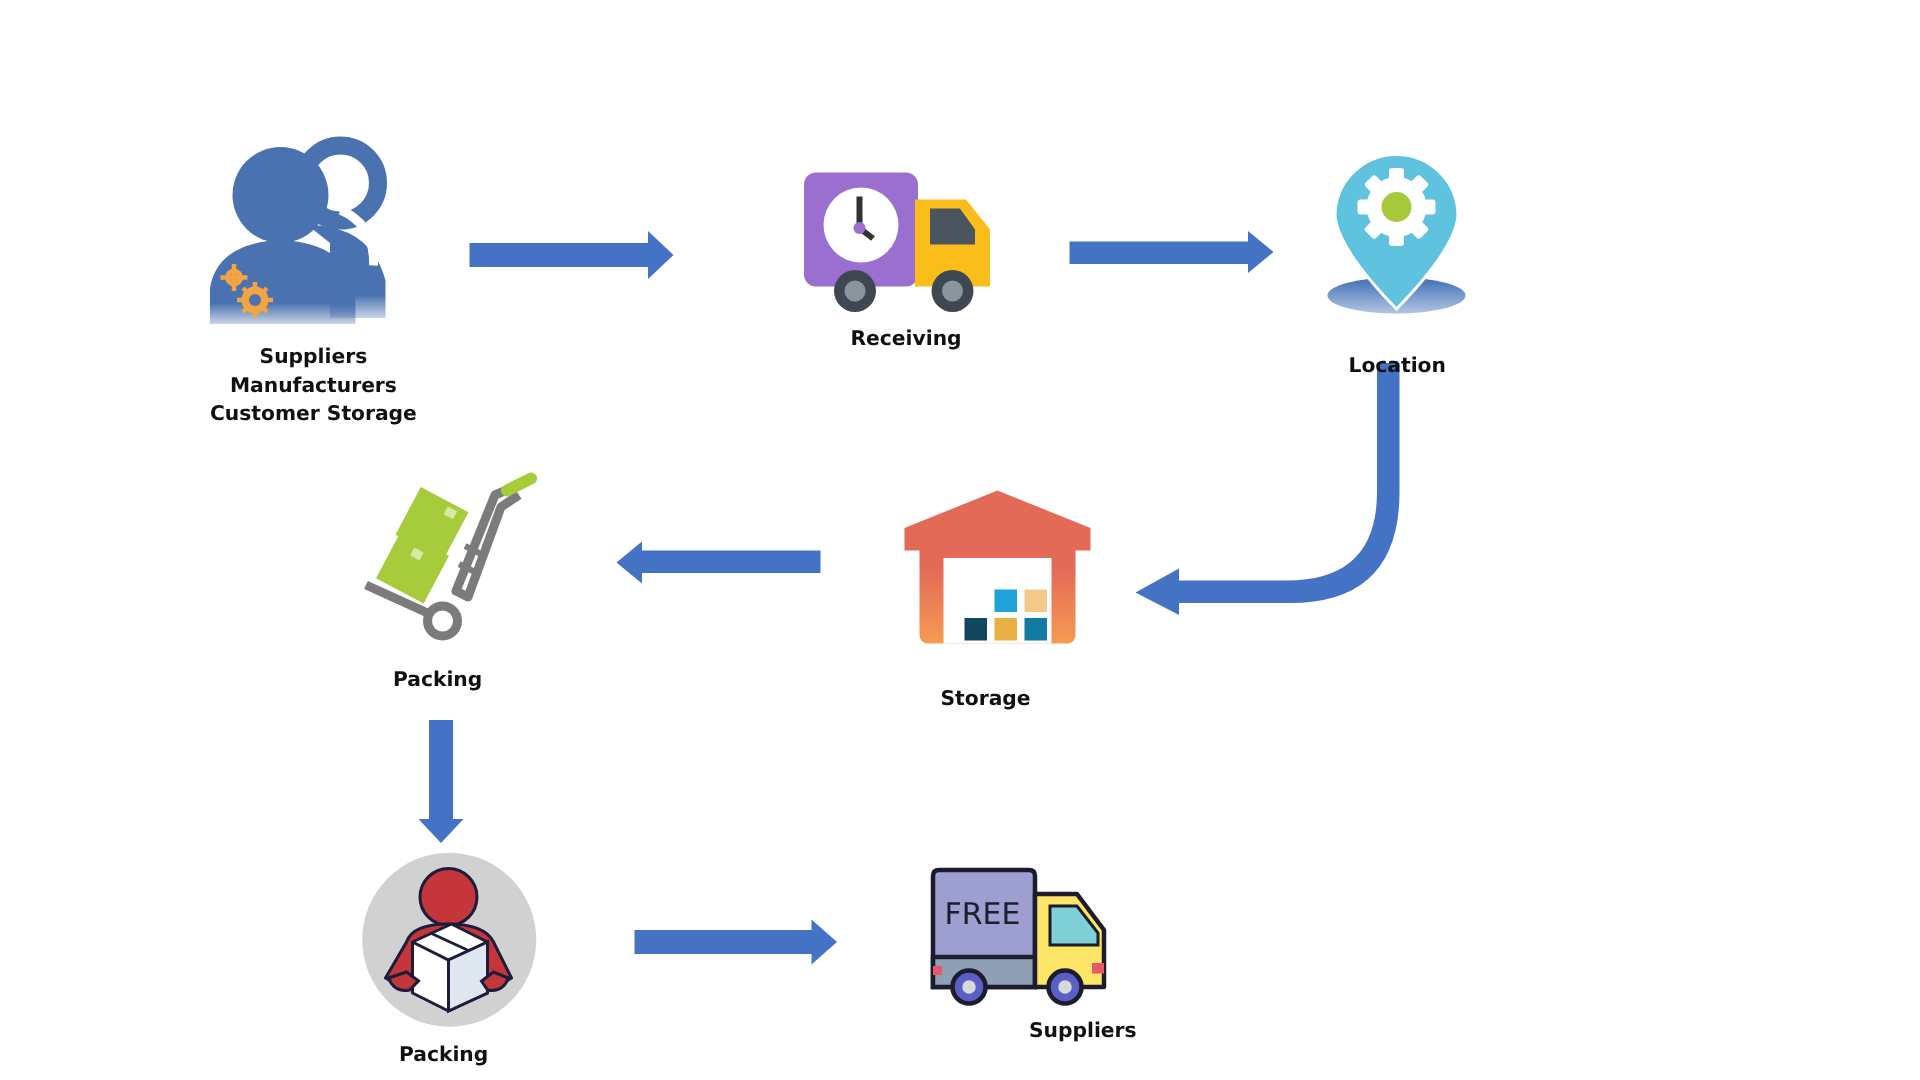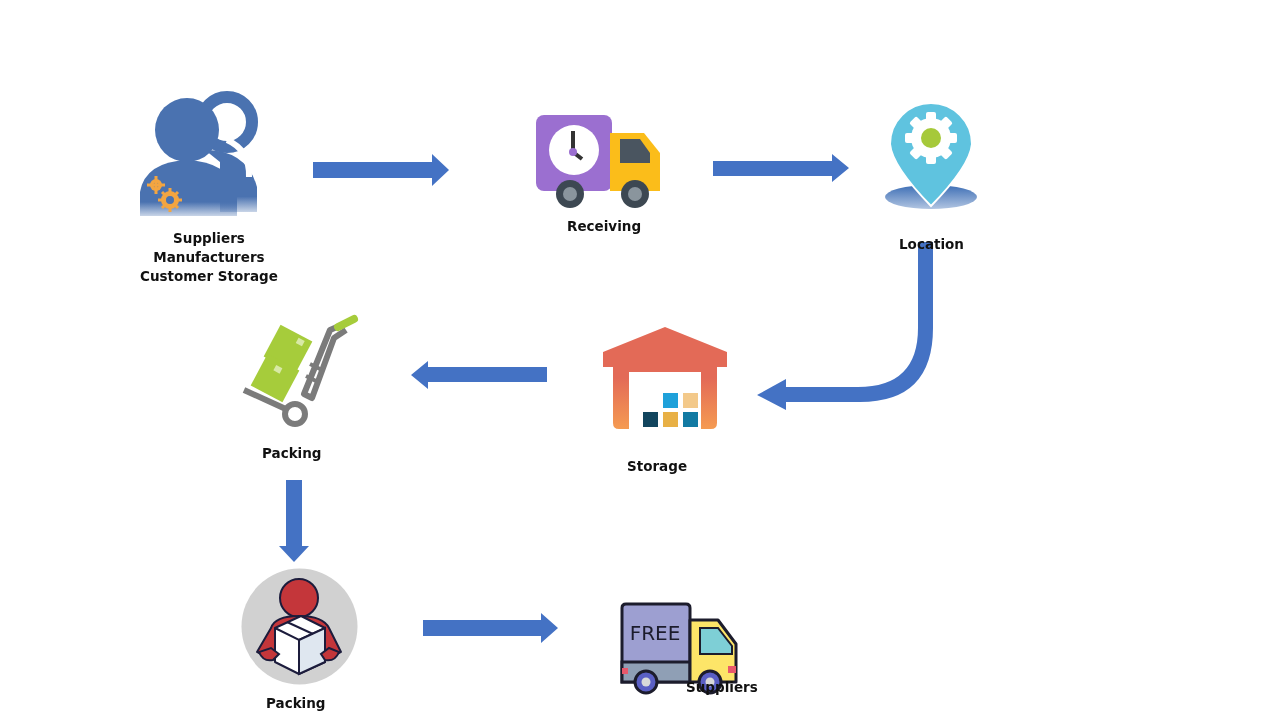--- a/index.html
+++ b/index.html
@@ -150,21 +150,21 @@
     <path d="M34,60 L58,72 L84,60 M58,72 L58,106" fill="none" stroke="#1c1c3c" stroke-width="2"></path>
     <path d="M58,72 L84,60 L84,94 L58,106 Z" fill="#dfe7f0"></path>
     <path d="M58,72 L84,60 L84,94 L58,106 Z" fill="none" stroke="#1c1c3c" stroke-width="2"></path>
     <path d="M46,54 L72,66" stroke="#1c1c3c" stroke-width="2"></path>
     <path d="M18,84 Q22,94 32,92 L38,86 L30,80 Z" fill="#c4363a" stroke="#1c1c3c" stroke-width="2"></path>
     <path d="M98,84 Q94,94 84,92 L80,86 L88,80 Z" fill="#c4363a" stroke="#1c1c3c" stroke-width="2"></path>
   </svg>
 </div>
 <div class="label" style="left:266px;top:695px;">Packing</div>
 
-<div class="node" style="left:620px;top:602px;width:120px;height:92px;">
+<div class="node" style="left:620px;top:578px;width:120px;height:92px;">
   <svg width="120" height="92" viewBox="0 0 120 92" style="left:0;top:0;">
     <path d="M2,6 Q2,2 6,2 L66,2 Q70,2 70,6 L70,80 L2,80 Z" fill="#9d9fd1" stroke="#1c1c2c" stroke-width="3"></path>
     <rect x="2" y="60" width="68" height="20" fill="#8f9fb5" stroke="#1c1c2c" stroke-width="3"></rect>
     <path d="M70,18 L98,18 L116,42 L116,80 L70,80 Z" fill="#fde568" stroke="#1c1c2c" stroke-width="3" stroke-linejoin="round"></path>
     <path d="M80,26 L98,26 L112,44 L112,52 L80,52 Z" fill="#7ecfd6" stroke="#1c1c2c" stroke-width="2"></path>
     <rect x="2" y="66" width="6" height="6" fill="#e8586b"></rect>
     <rect x="108" y="64" width="8" height="7" fill="#e8586b"></rect>
     <text x="35" y="38" text-anchor="middle" font-family="DejaVu Sans, sans-serif" font-size="20" fill="#1c1c2c">FREE</text>
     <circle cx="26" cy="80" r="11" fill="#5a5fc4" stroke="#1c1c2c" stroke-width="3"></circle>
     <circle cx="26" cy="80" r="4.5" fill="#d9d9d9"></circle>

